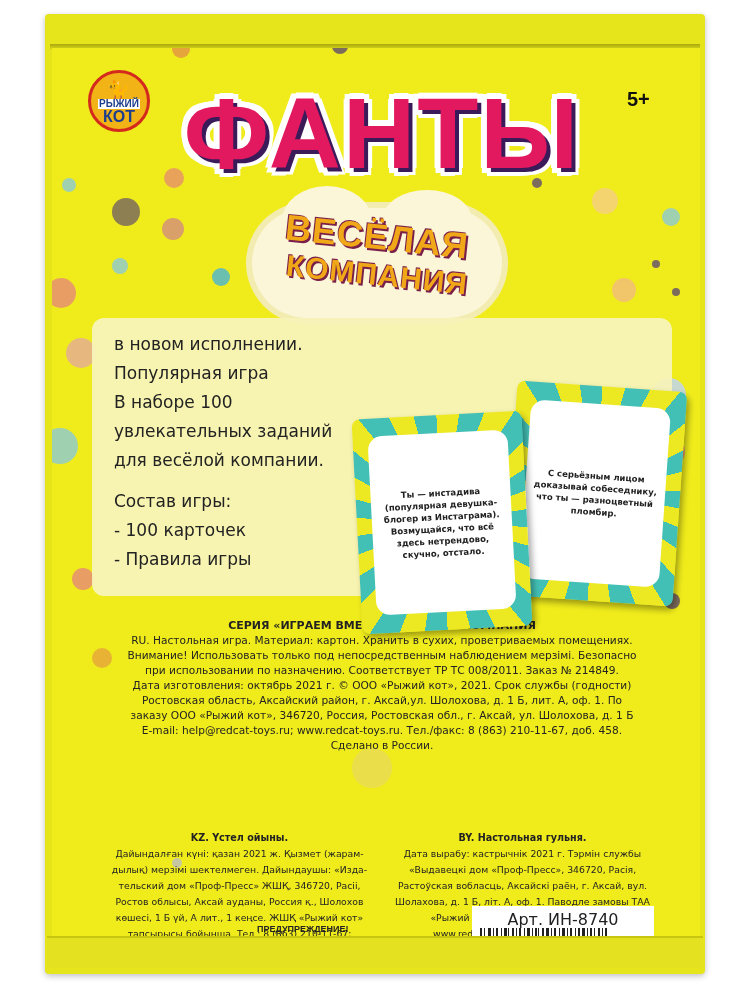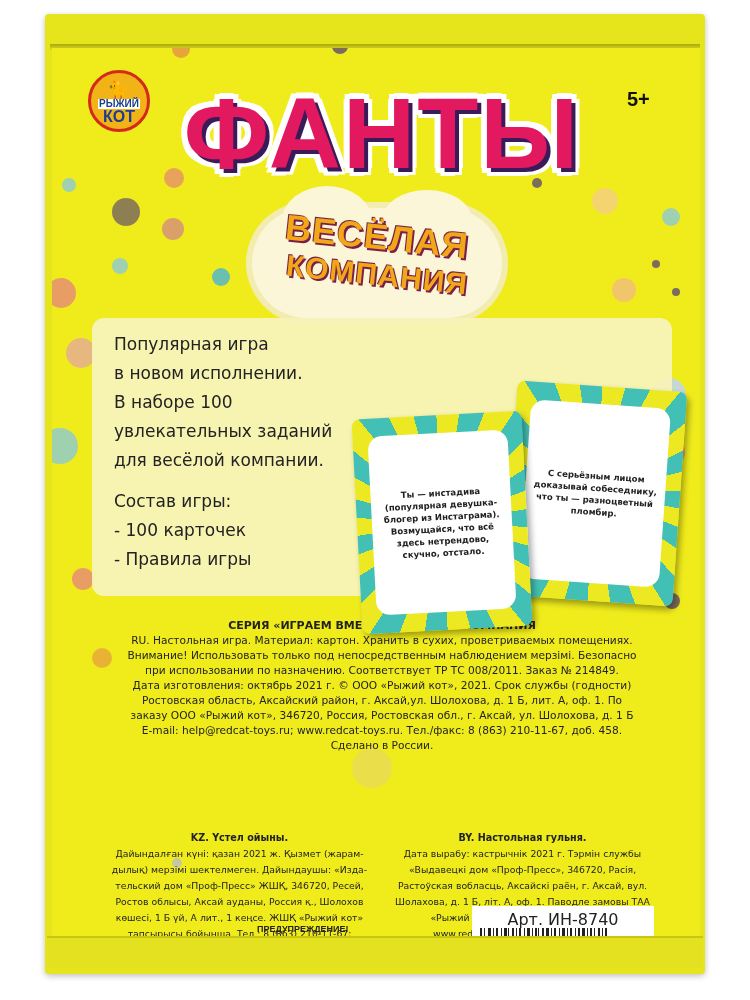--- a/index.html
+++ b/index.html
@@ -85,22 +85,22 @@
 
   <div class="title">ФАНТЫ</div>
 
   <div class="cloud"></div>
   <div class="subtitle1">ВЕСЁЛАЯ</div>
   <div class="subtitle2">КОМПАНИЯ</div>
 
   <div class="panel"></div>
 
   <div class="desc">
+    <p>в новом исполнении.</p>
     <p>Популярная игра</p>
-    <p>в новом исполнении.</p>
     <p>В наборе 100</p>
     <p>увлекательных заданий</p>
     <p>для весёлой компании.</p>
     <div class="gap"></div>
     <p>Состав игры:</p>
     <p>- 100 карточек</p>
     <p>- Правила игры</p>
   </div>
 
   <div class="card card2">
@@ -123,21 +123,21 @@
     <p>Ростовская область, Аксайский район, г. Аксай,ул. Шолохова, д. 1 Б, лит. А, оф. 1. По</p>
     <p>заказу ООО «Рыжий кот», 346720, Россия, Ростовская обл., г. Аксай, ул. Шолохова, д. 1 Б</p>
     <p>E-mail: help@redcat-toys.ru; www.redcat-toys.ru. Тел./факс: 8 (863) 210-11-67, доб. 458.</p>
     <p>Сделано в России.</p>
   </div>
 
   <div class="kz">
     <p class="h">KZ. Үстел ойыны.</p>
     <p>Дайындалған күні: қазан 2021 ж. Қызмет (жарам-</p>
     <p>дылық) мерзімі шектелмеген. Дайындаушы: «Изда-</p>
-    <p>тельский дом «Проф-Пресс» ЖШҚ, 346720, Ресей,</p>
+    <p>тельский дом «Проф-Пресс» ЖШҚ, 346720, Расіі,</p>
     <p>Ростов облысы, Аксай ауданы, Россия қ., Шолохов</p>
     <p>көшесі, 1 Б үй, А лит., 1 кеңсе. ЖШҚ «Рыжий кот»</p>
     <p>тапсырысы бойынша. Тел.: 8 (863) 210-11-67;</p>
   </div>
 
   <div class="by">
     <p class="h">BY. Настольная гульня.</p>
     <p>Дата вырабу: кастрычнік 2021 г. Тэрмін службы</p>
     <p>«Выдавецкі дом «Проф-Пресс», 346720, Расія,</p>
     <p>Растоўская вобласць, Аксайскі раён, г. Аксай, вул.</p>

